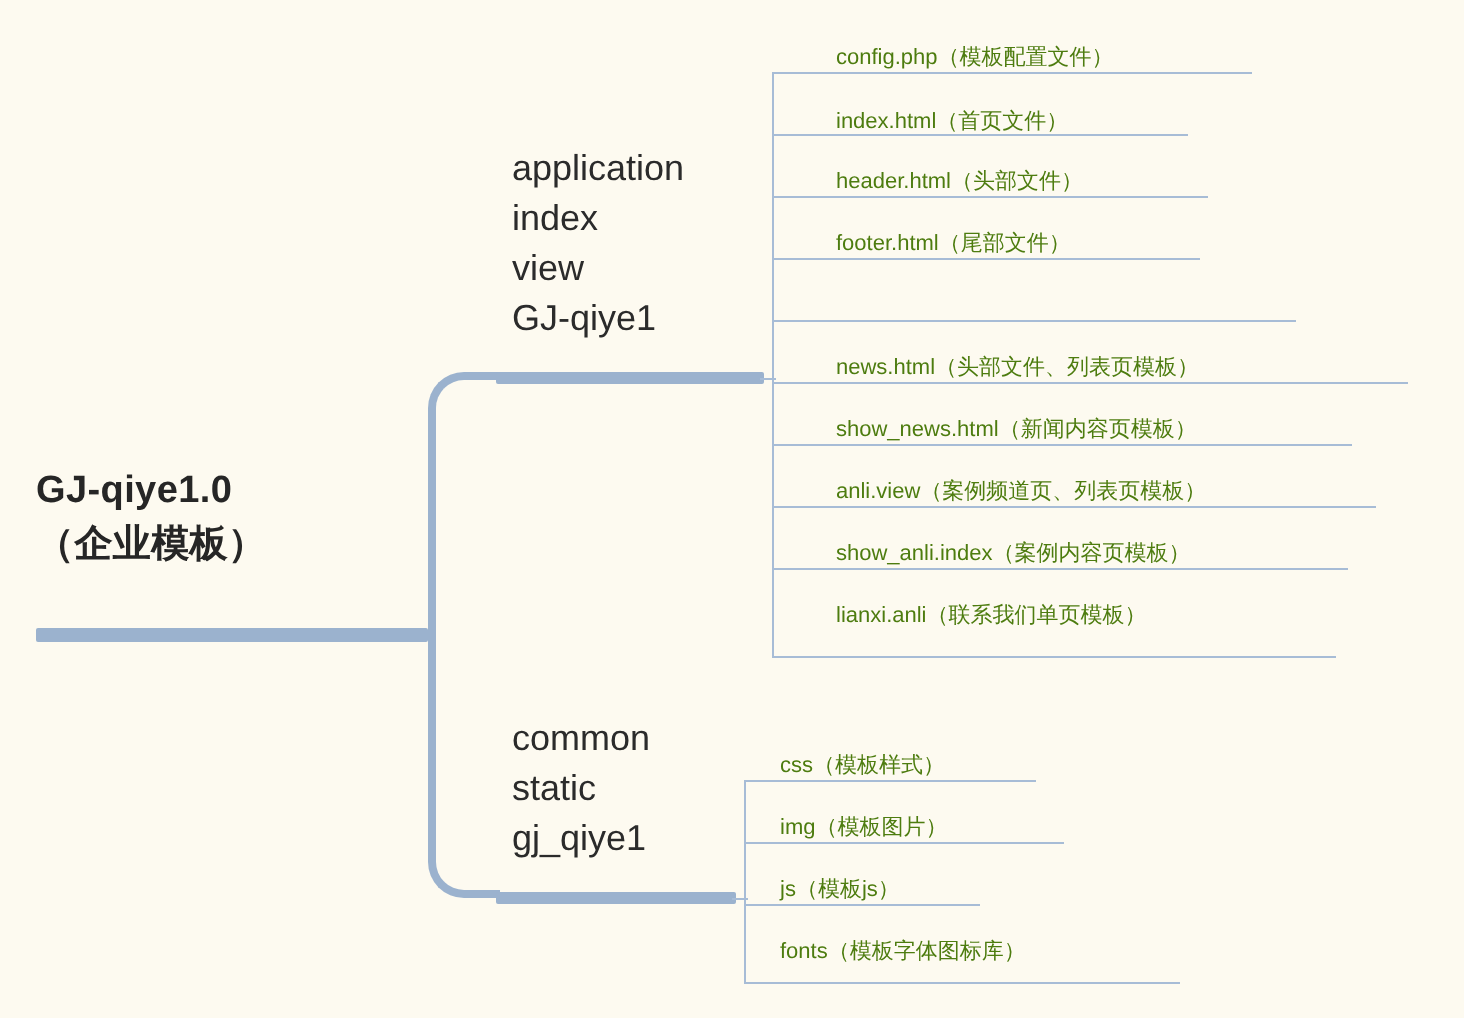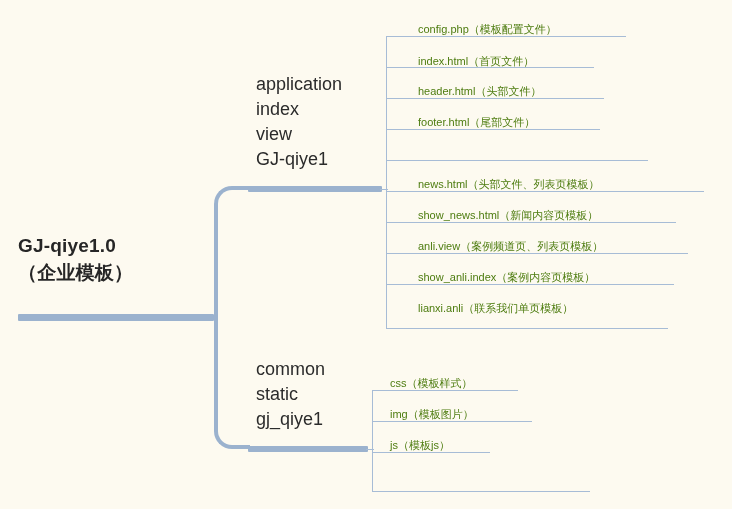--- a/index.html
+++ b/index.html
@@ -160,15 +160,16 @@
 
   <div class="leaf" style="left:390px; top:373px;">css（模板样式）</div>
   <div class="thin-rule" style="left:372px; top:390px; width:146px;"></div>
 
   <div class="leaf" style="left:390px; top:404px;">img（模板图片）</div>
   <div class="thin-rule" style="left:372px; top:421px; width:160px;"></div>
 
   <div class="leaf" style="left:390px; top:435px;">js（模板js）</div>
   <div class="thin-rule" style="left:372px; top:452px; width:118px;"></div>
 
+  <div class="leaf" style="left:390px; top:466px;">fonts（模板字体图标库）</div>
   <div class="thin-rule" style="left:372px; top:491px; width:218px;"></div>
 
 </div>
 
 </body></html>

